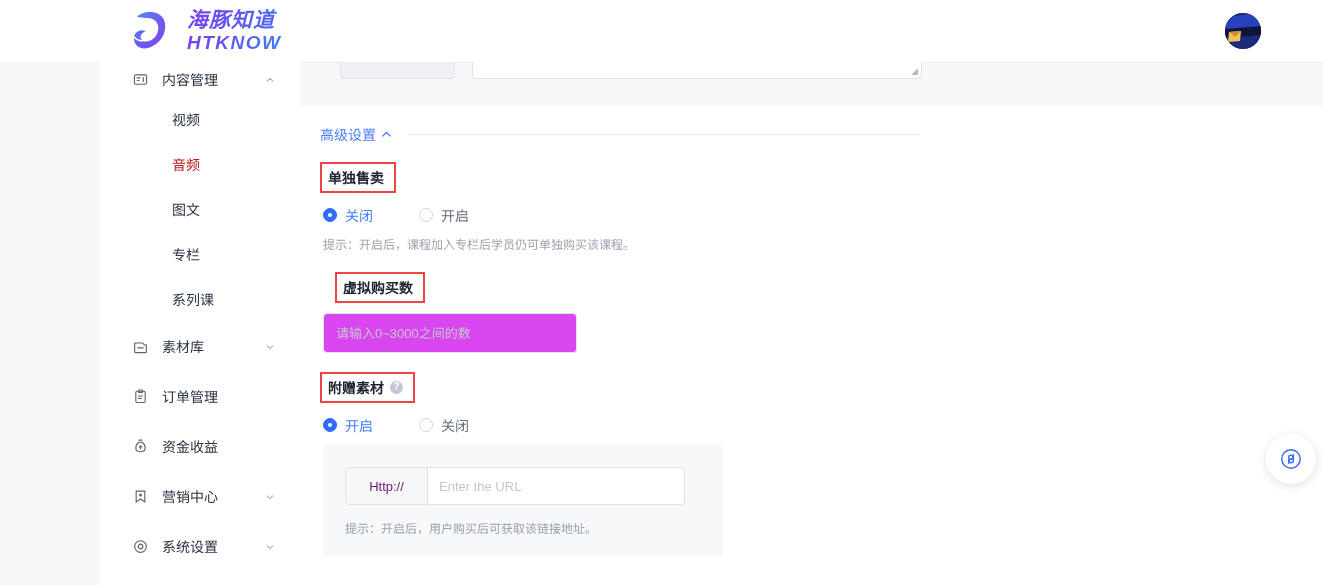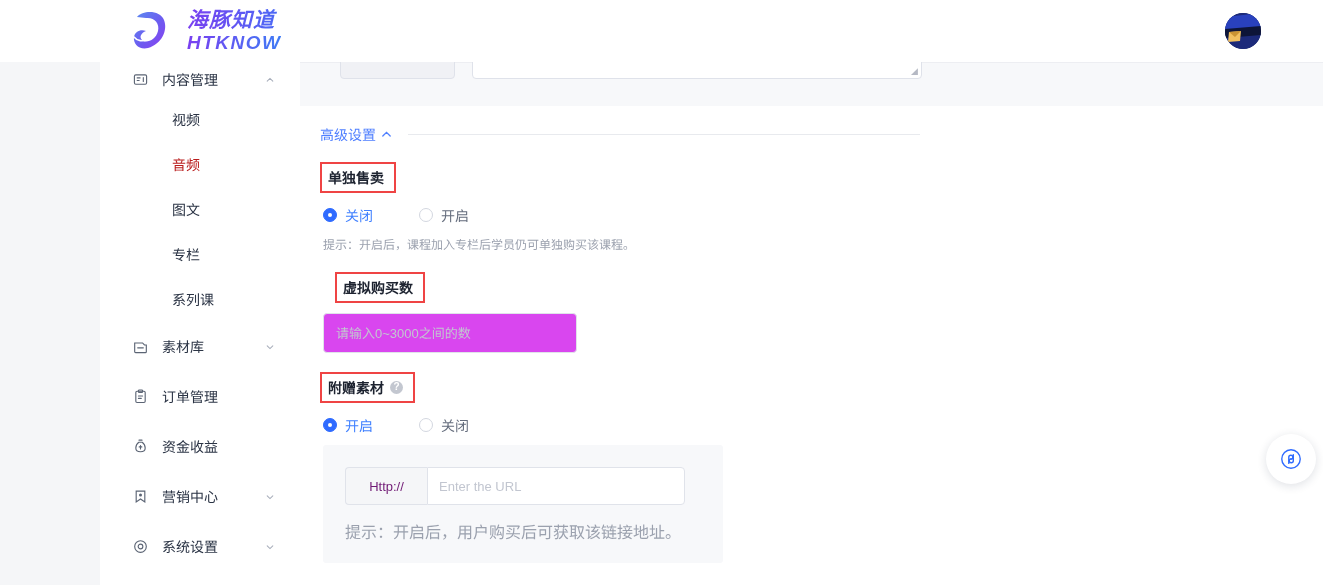--- a/index.html
+++ b/index.html
@@ -166,21 +166,21 @@
     display: flex; align-items: center; justify-content: center;
     font-size: 13px; color: #701a75; cursor: default;
   }
   .url-input {
     flex: 1; border: 1px solid #e0e3ea; border-radius: 0 4px 4px 0;
     background: #ffffff; font-size: 13px; color: #1d2330;
     padding: 0 11px; outline: none;
     font-family: "Liberation Sans", sans-serif;
   }
   .url-input::placeholder { color: #c2c6d0; }
-  .panel-hint { font-size: 16px; color: #9ba1ae; margin-top: 14px; }
+  .panel-hint { font-size: 12px; color: #9ba1ae; margin-top: 14px; }
 
   
   .fab {
     position: absolute; right: 7px; top: 434px;
     width: 50px; height: 50px; border-radius: 50%;
     background: #ffffff; box-shadow: 0 2px 10px rgba(30,40,70,0.14);
     display: flex; align-items: center; justify-content: center;
     cursor: pointer; z-index: 50;
   }
 </style>

